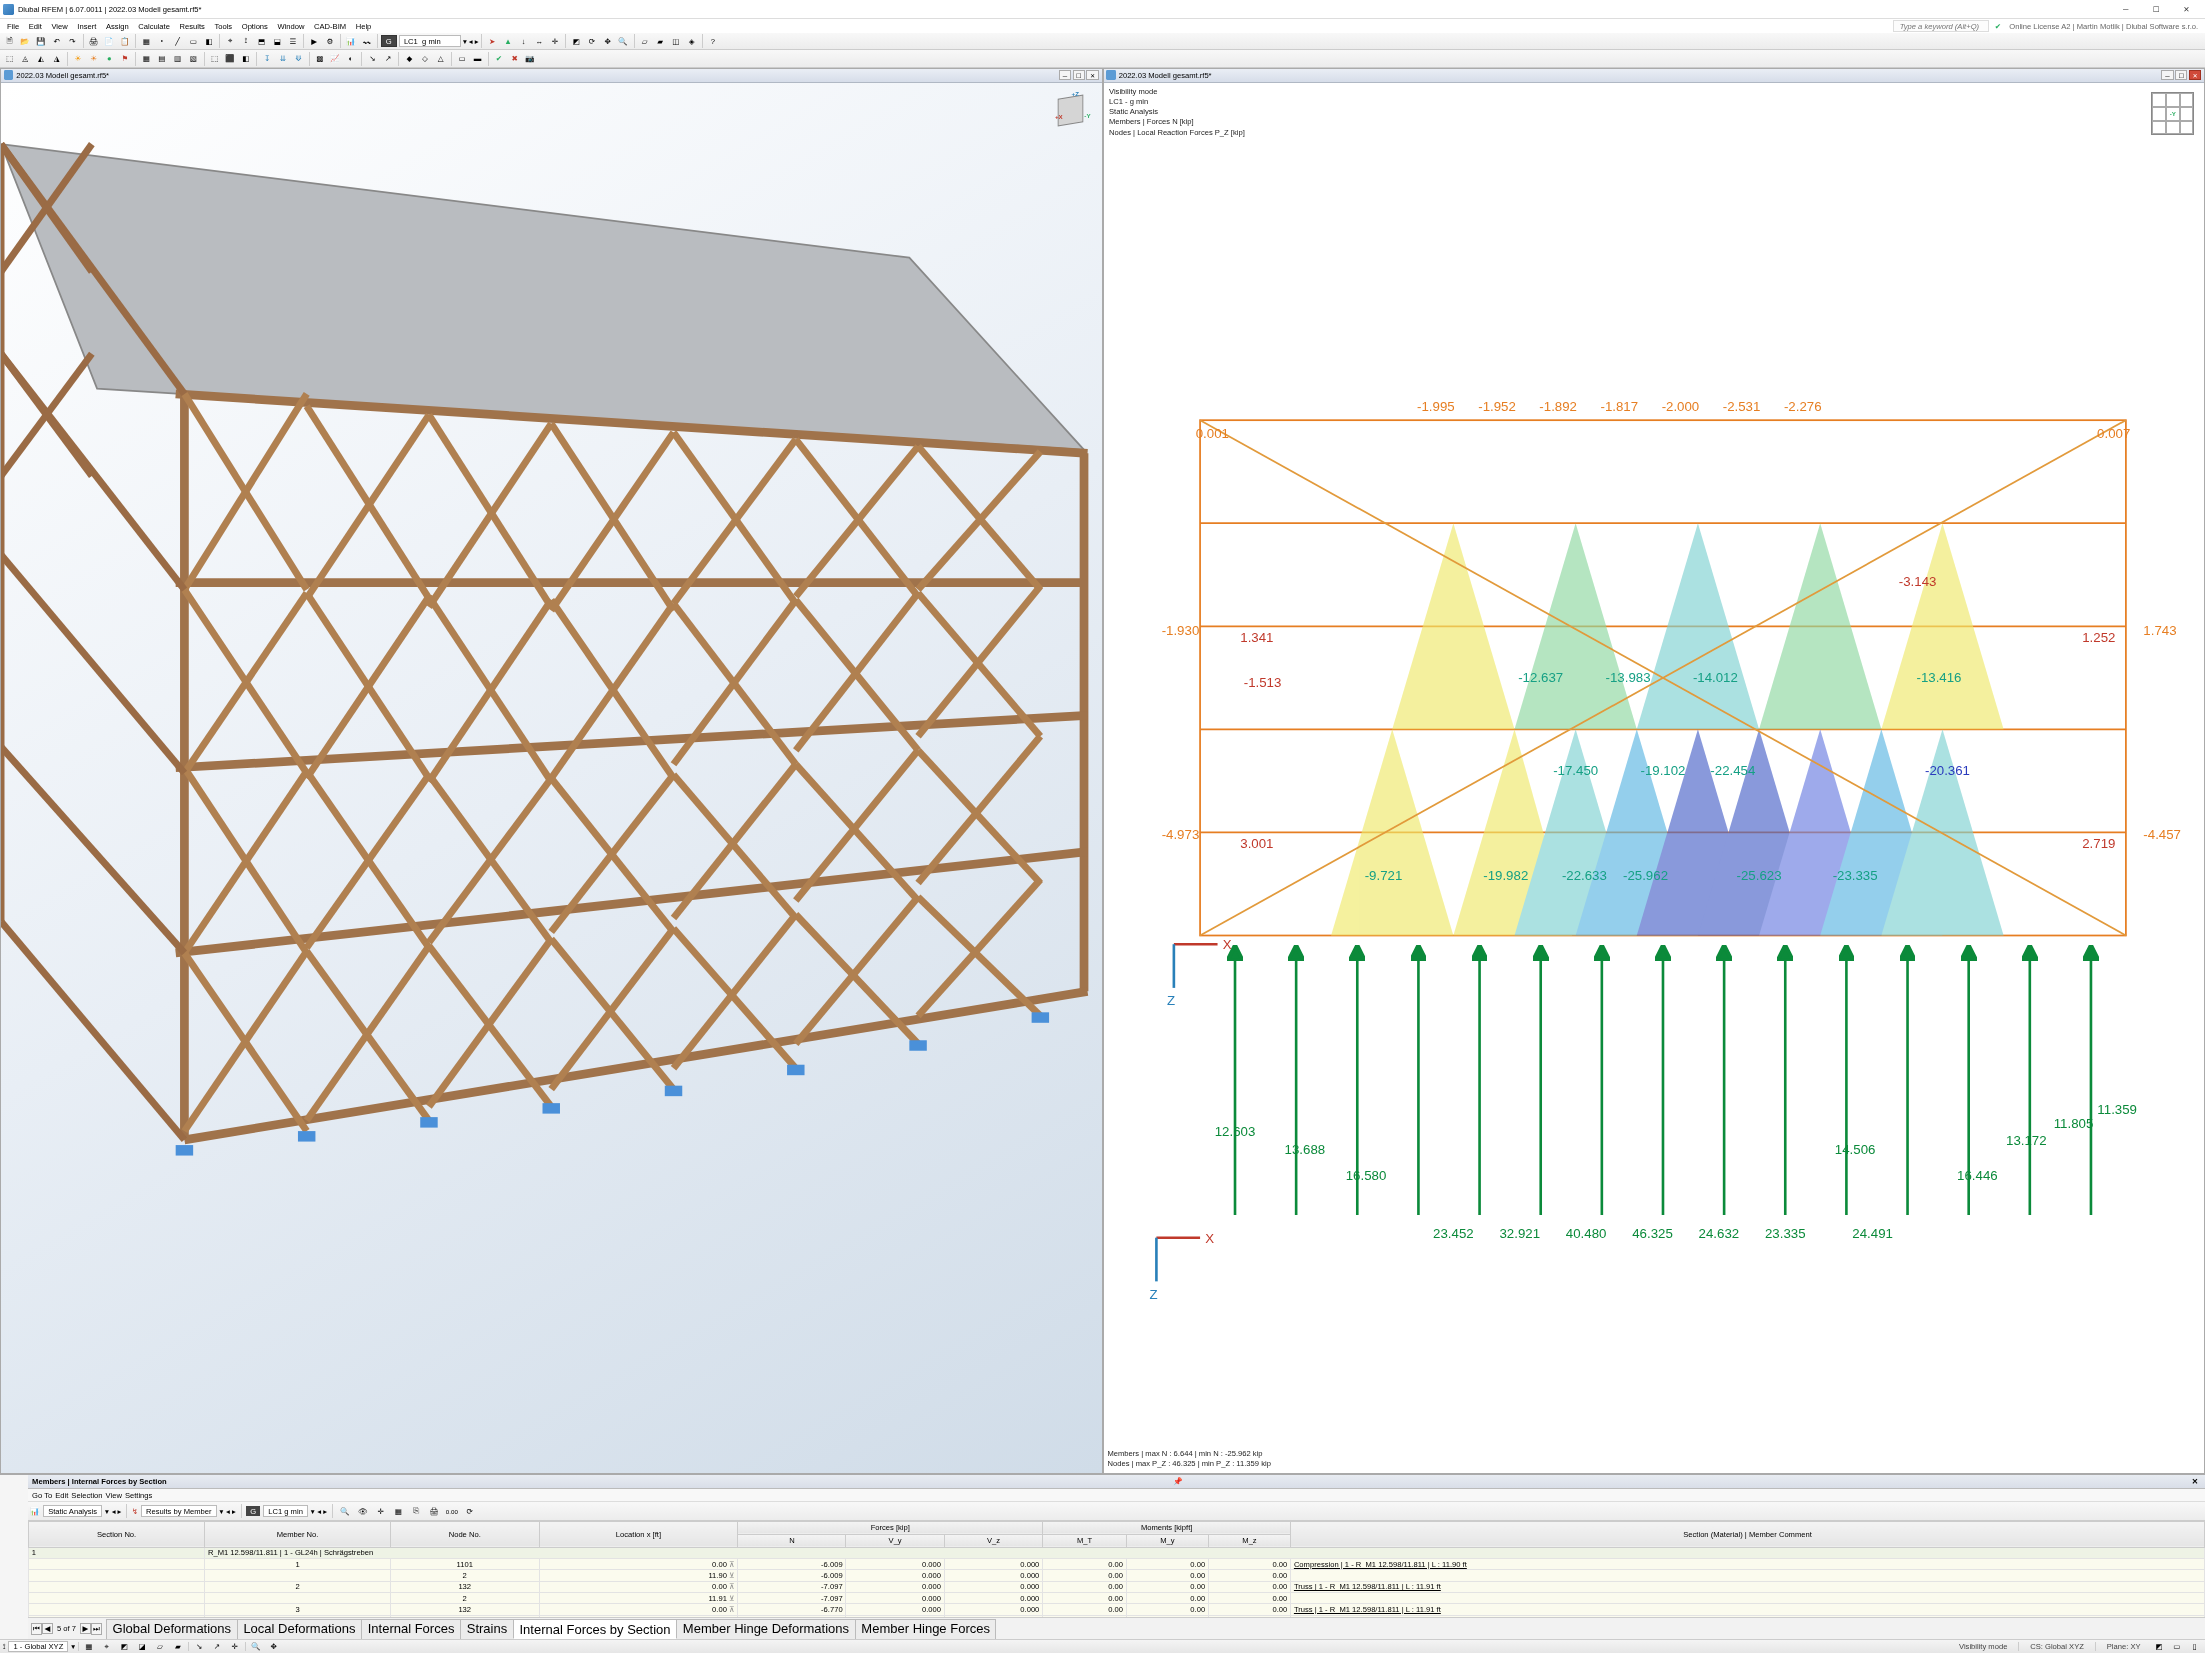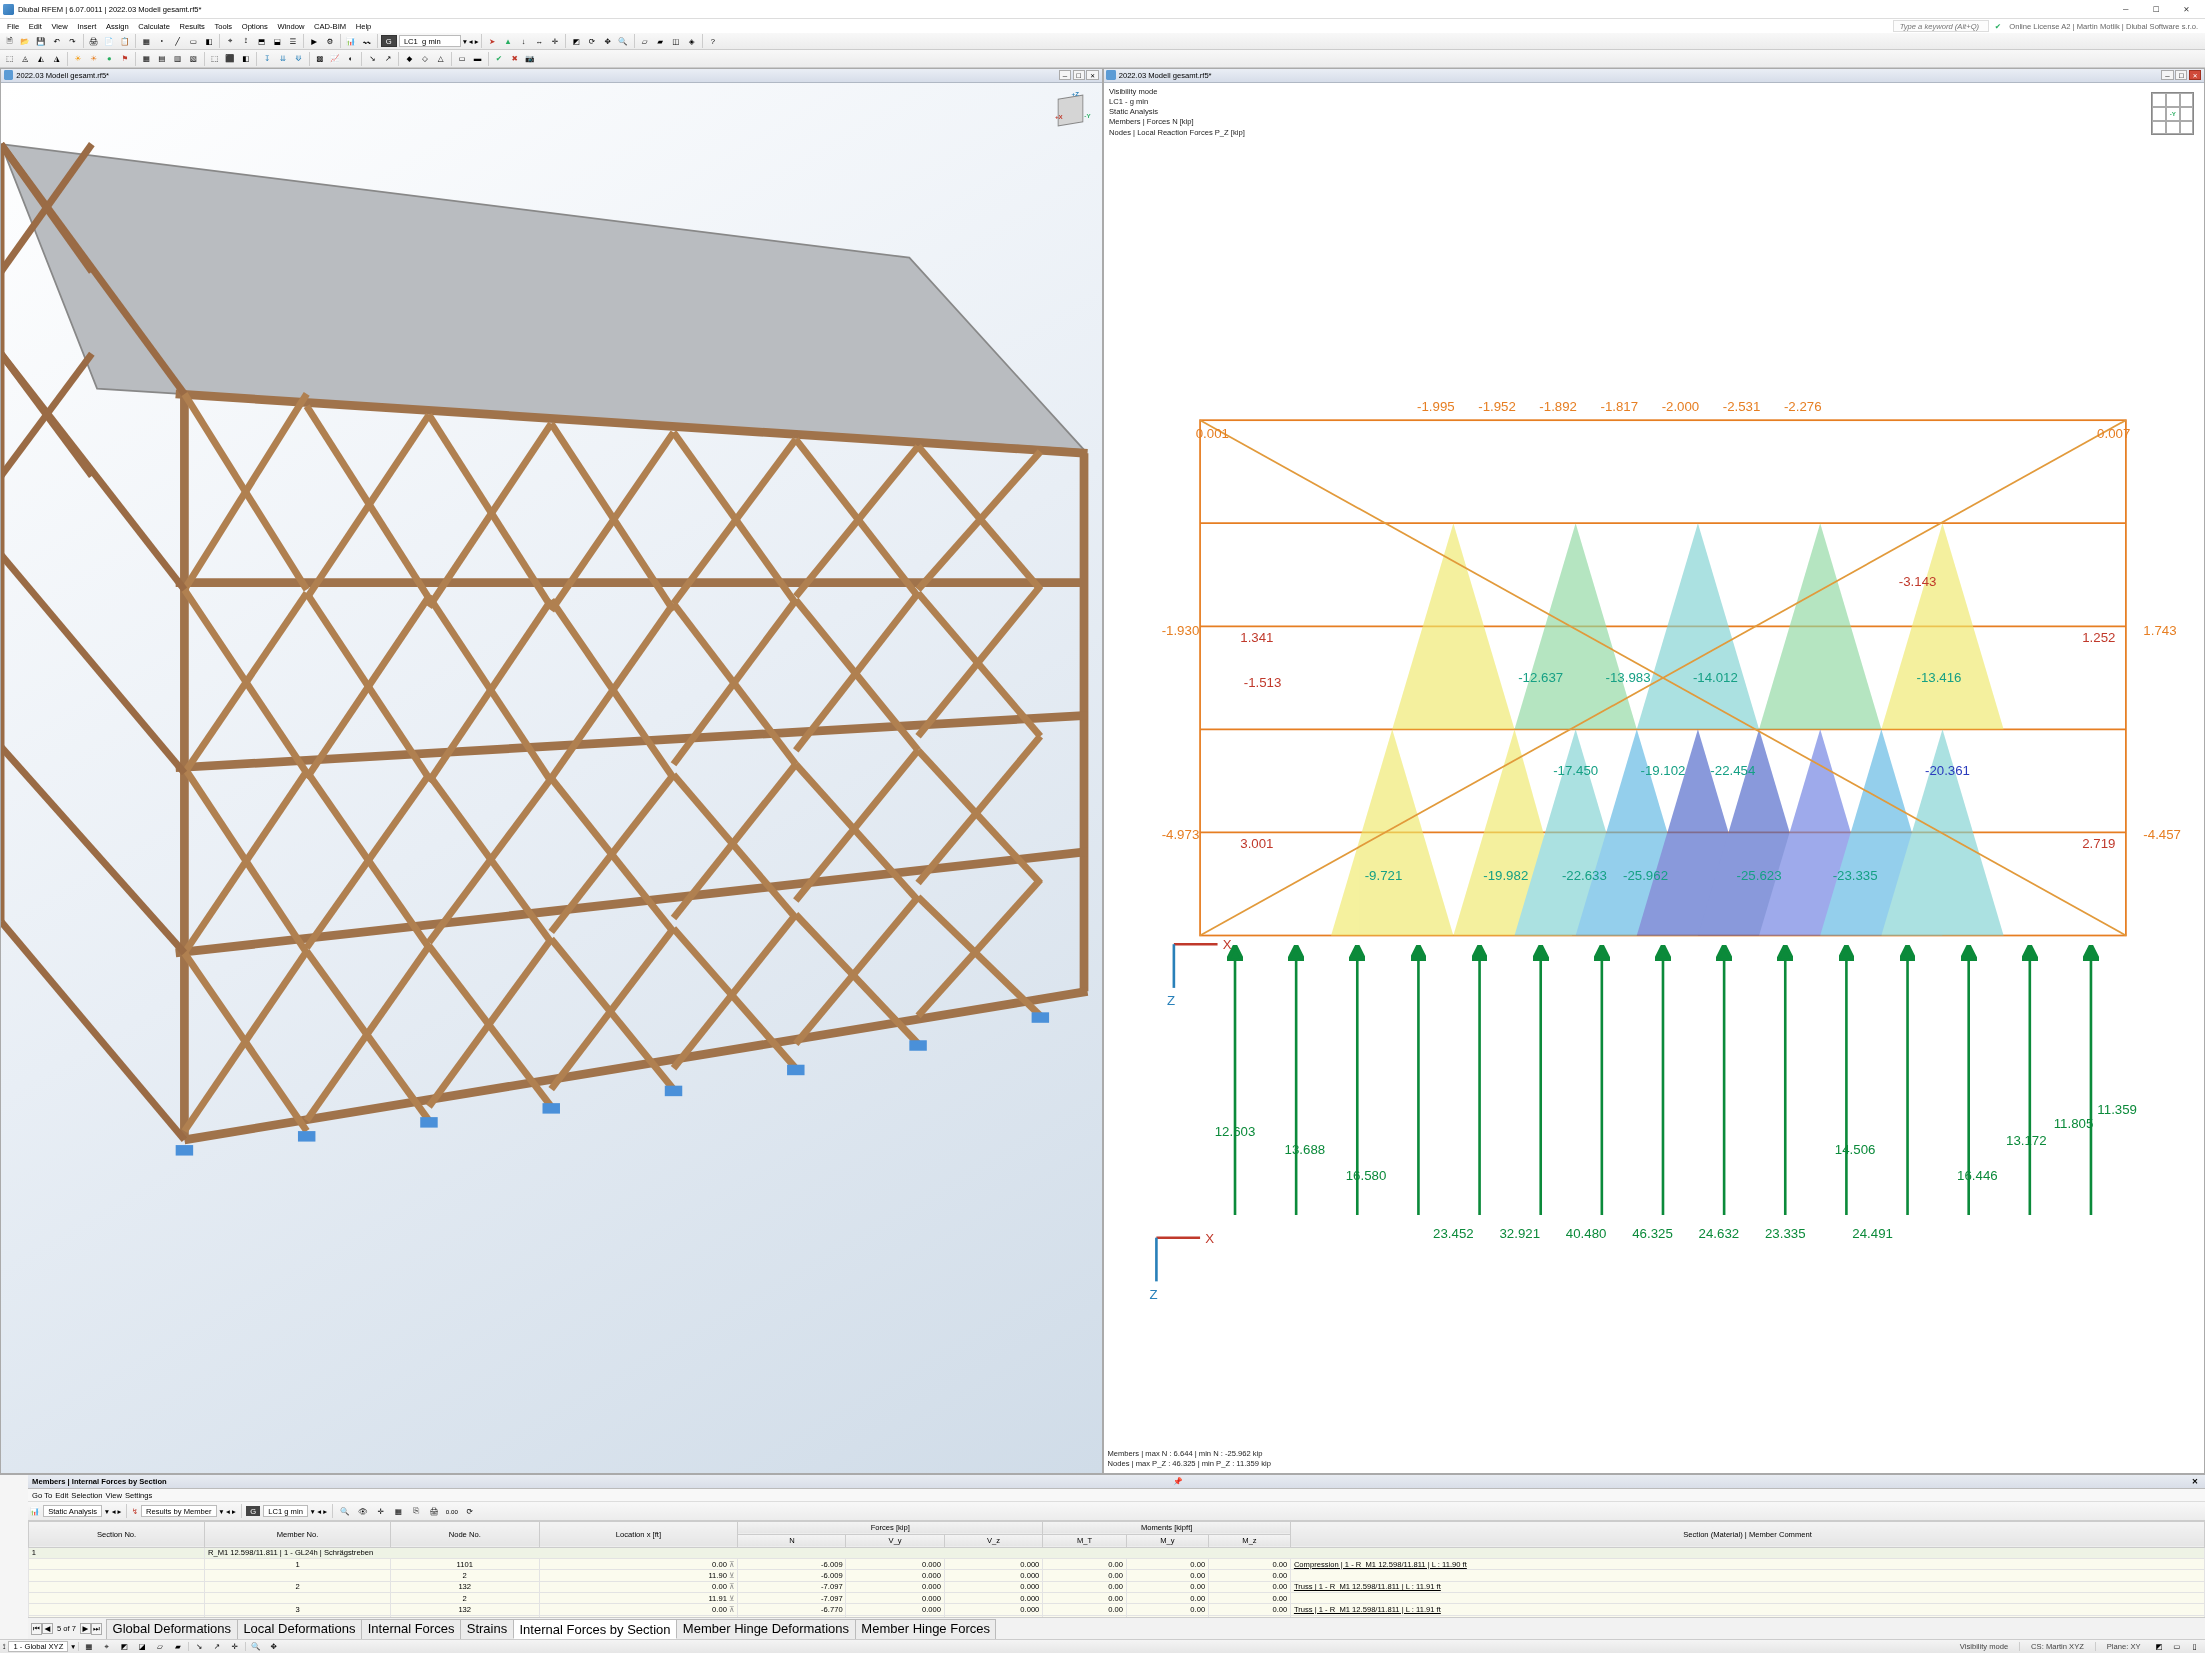--- a/index.html
+++ b/index.html
@@ -669,20 +669,20 @@
   <div class="sb-sep"></div>
   <div class="tbtn">↘</div>
   <div class="tbtn">↗</div>
   <div class="tbtn">✛</div>
   <div class="sb-sep"></div>
   <div class="tbtn">🔍</div>
   <div class="tbtn">✥</div>
   <span style="flex:1"></span>
   <span class="sb-label">Visibility mode</span>
   <div class="sb-sep"></div>
-  <span class="sb-label">CS: Martin XYZ</span>
+  <span class="sb-label">CS: Global XYZ</span>
   <div class="sb-sep"></div>
   <span class="sb-label">Plane: XY</span>
   <div class="tbtn">◩</div>
   <div class="tbtn">▭</div>
   <div class="tbtn">▯</div>
 </div>
 
 
 </body></html>

